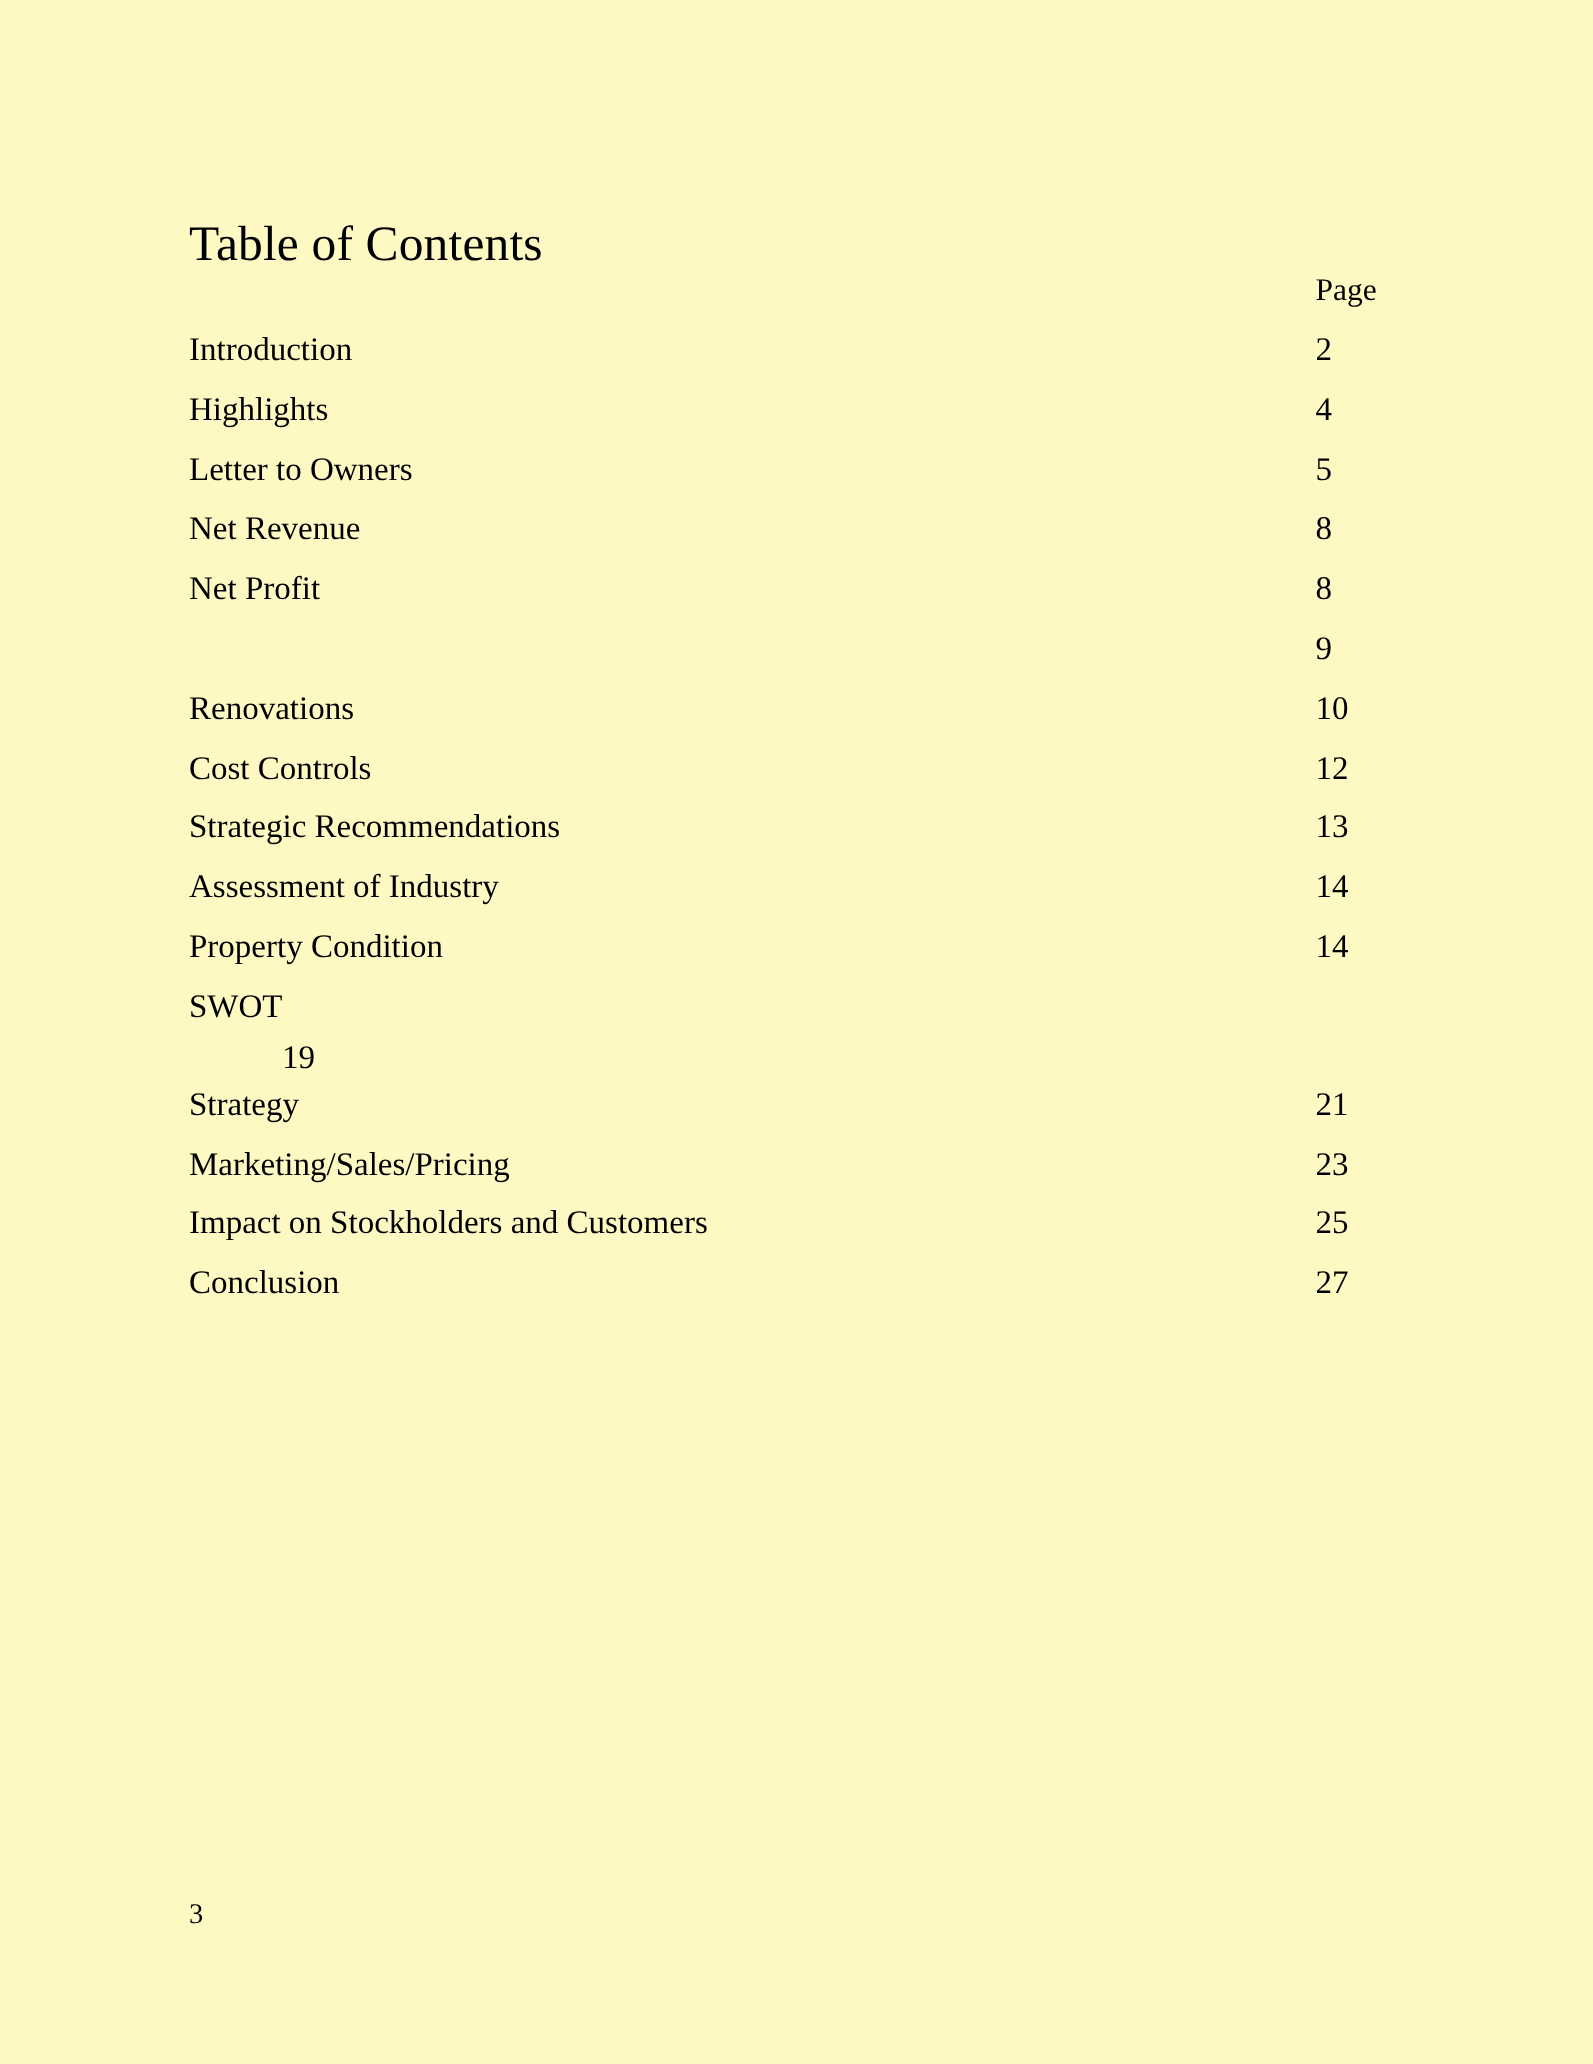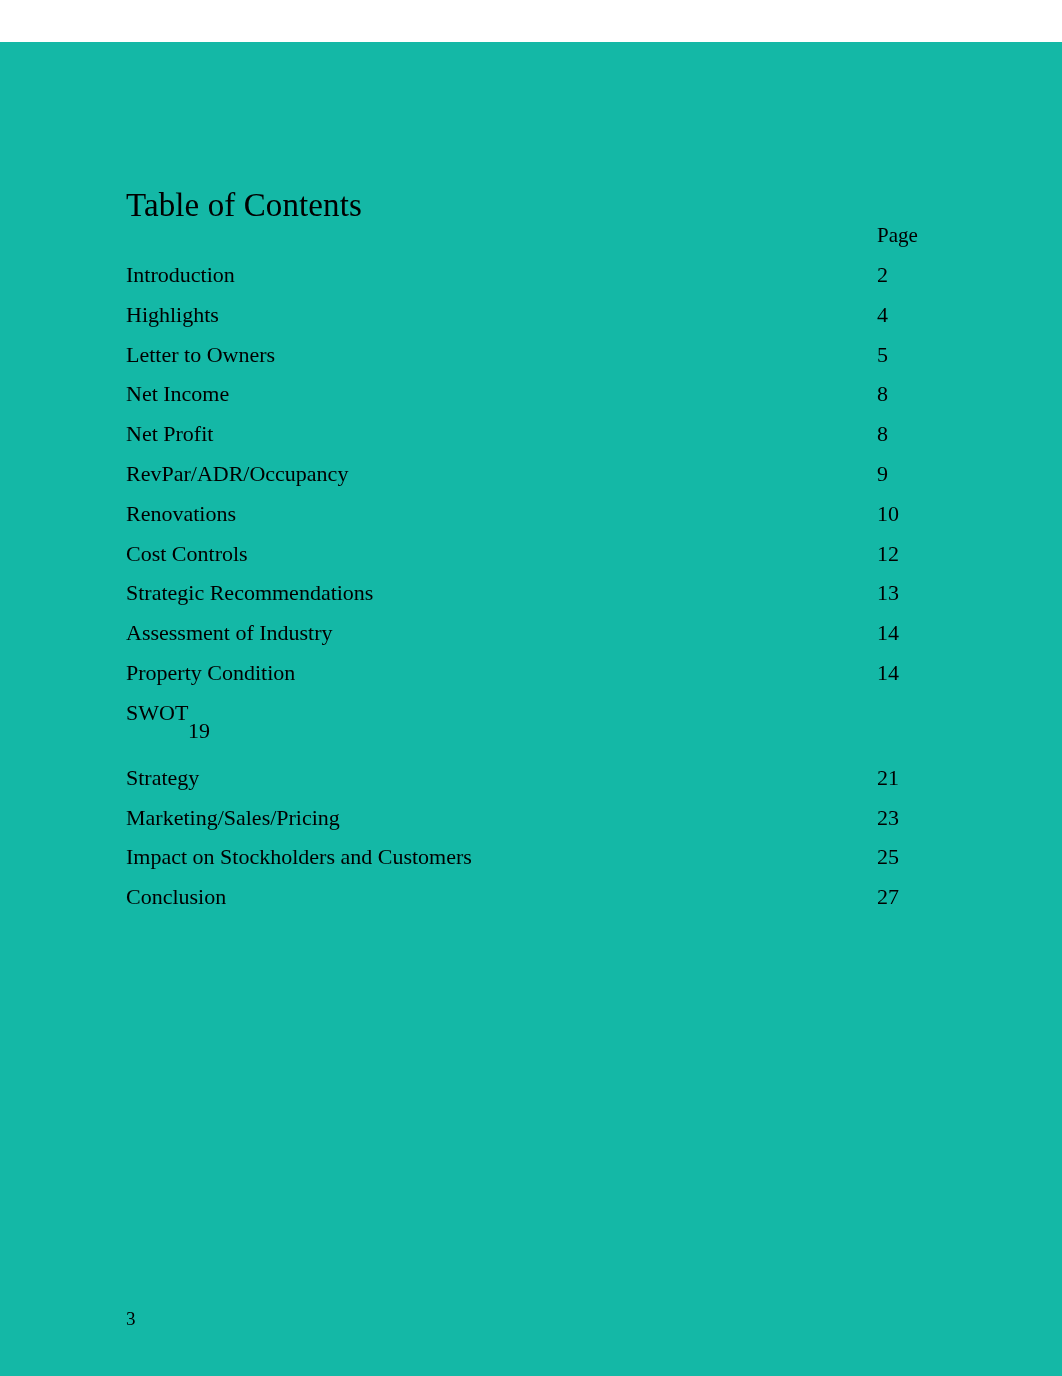--- a/index.html
+++ b/index.html
@@ -11,22 +11,21 @@
     width: 1062px;
     height: 1376px;
     position: relative;
     font-family: "Liberation Serif", "DejaVu Serif", serif;
     color: #000000;
     -webkit-font-smoothing: antialiased;
   }
   .page {
     position: absolute;
     inset: 0;
-    background: #14b8a6;
-    margin-top: 42px;
+    background: #fef9c3;
   }
   .doc-title {
     position: absolute;
     left: 126px;
     top: 122px;
     font-size: 33px;
     line-height: 38px;
     font-weight: normal;
     letter-spacing: 0.1px;
     white-space: nowrap;
@@ -64,21 +63,21 @@
     font-size: 22px;
     line-height: 27px;
     white-space: nowrap;
   }
   
   .toc-row.wrapped {
     height: 65px;
   }
   .toc-row.wrapped .toc-page {
     left: 188px;
-    top: 18px;
+    top: 34px;
     text-align: center;
   }
   .footer-page-number {
     position: absolute;
     left: 126px;
     top: 1265px;
     font-size: 19px;
     line-height: 23px;
   }
 </style>
@@ -98,29 +97,28 @@
       </div>
       <div class="toc-row">
         <span class="toc-label">Highlights</span>
         <span class="toc-page">4</span>
       </div>
       <div class="toc-row">
         <span class="toc-label">Letter to Owners</span>
         <span class="toc-page">5</span>
       </div>
       <div class="toc-row">
-        <span class="toc-label">Net Income</span>
+        <span class="toc-label">Net Revenue</span>
         <span class="toc-page">8</span>
       </div>
       <div class="toc-row">
         <span class="toc-label">Net Profit</span>
         <span class="toc-page">8</span>
       </div>
       <div class="toc-row">
-        <span class="toc-label">RevPar/ADR/Occupancy</span>
         <span class="toc-page">9</span>
       </div>
       <div class="toc-row">
         <span class="toc-label">Renovations</span>
         <span class="toc-page">10</span>
       </div>
       <div class="toc-row">
         <span class="toc-label">Cost Controls</span>
         <span class="toc-page">12</span>
       </div>

